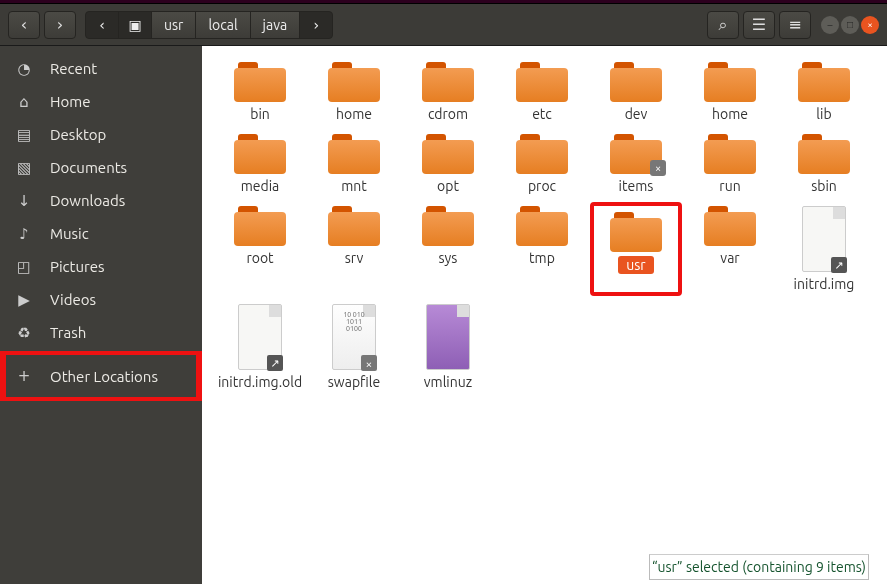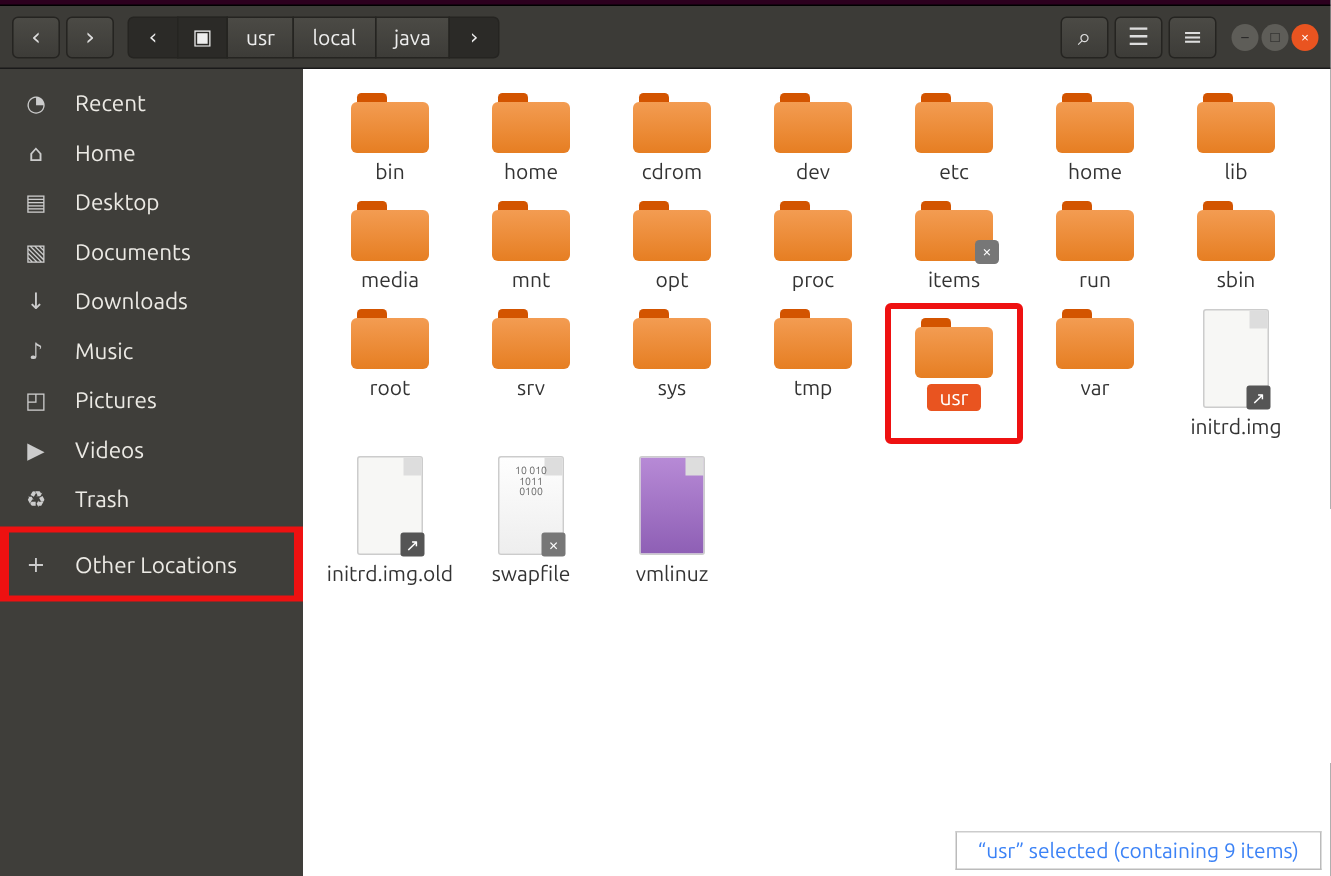--- a/index.html
+++ b/index.html
@@ -99,23 +99,23 @@
   .fileicon.lock::after{
     content:"×"; position:absolute; right:-2px; bottom:-2px;
     width:16px;height:16px;background:#777;color:#fff;font-size:12px;
     display:flex;align-items:center;justify-content:center;border-radius:2px;
   }
   .fileicon.zip{
     background:linear-gradient(#b78ad6,#8e5fb5);
   }
 
   .statusbar{
-    position:absolute; right:6px; bottom:4px;
+    position:absolute; right:18px; bottom:4px;
     background:#fff; border:1px solid #bbb; border-top:1px solid #ccc;
-    padding:4px 14px; font-size:14px; color:#3b82f6;
+    padding:4px 2px; font-size:14px; color:#14532d;
   }
 
   
   .glyph{font-family: "Segoe UI Symbol","DejaVu Sans",sans-serif;}
 </style>
 </head>
 <body>
 
 <div class="sysbar"></div>
 
@@ -221,25 +221,25 @@
         <div class="cell">
           <div class="folder"></div>
           <div class="label">home</div>
         </div>
         <div class="cell">
           <div class="folder"></div>
           <div class="label">cdrom</div>
         </div>
         <div class="cell">
           <div class="folder"></div>
+          <div class="label">etc</div>
+        </div>
+        <div class="cell">
+          <div class="folder"></div>
           <div class="label">dev</div>
-        </div>
-        <div class="cell">
-          <div class="folder"></div>
-          <div class="label">etc</div>
         </div>
         <div class="cell">
           <div class="folder"></div>
           <div class="label">home</div>
         </div>
         <div class="cell">
           <div class="folder"></div>
           <div class="label">lib</div>
         </div>
         <div class="cell">

